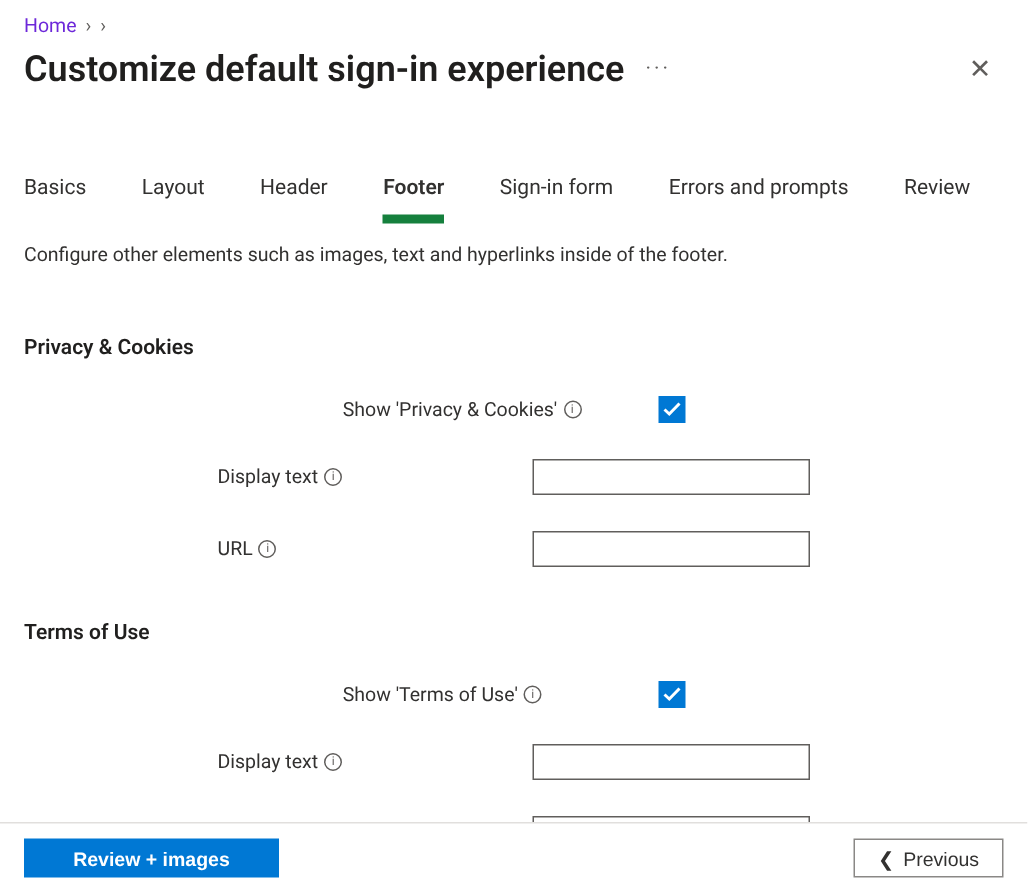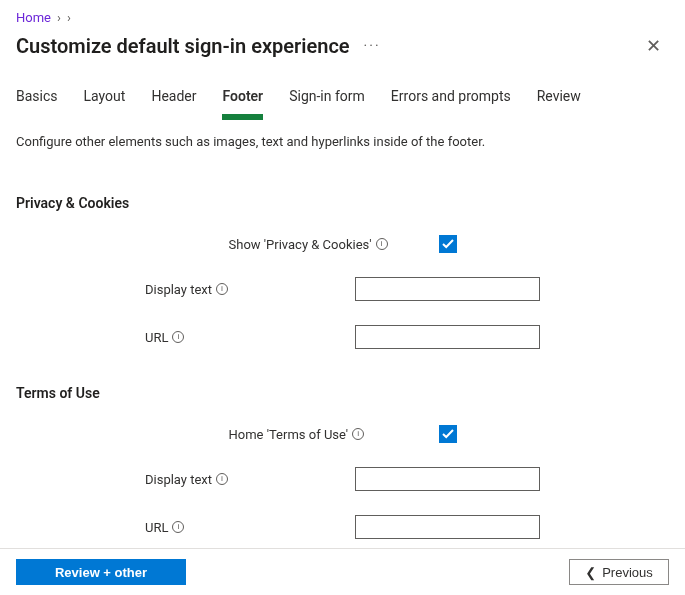--- a/index.html
+++ b/index.html
@@ -22,21 +22,21 @@
     font-size: 13px;
   }
   .breadcrumb a { color: #6d28d9; text-decoration: none; cursor: pointer; }
   .breadcrumb .sep { color: #605e5c; }
   .header-row {
     display: flex;
     align-items: center;
     padding: 6px 16px 22px 16px;
   }
   .page-title {
-    font-size: 20px;
+    font-size: 24px;
     font-weight: 600;
     color: #201f1e;
     flex: 0 0 auto;
   }
   .ellipsis {
     margin-left: 14px;
     color: #605e5c;
     font-size: 14px;
     cursor: pointer;
     letter-spacing: 2px;
@@ -44,24 +44,24 @@
   .close-x {
     margin-left: auto;
     font-size: 18px;
     color: #605e5c;
     cursor: pointer;
     padding: 4px 8px;
     font-weight: 300;
   }
   .tabs {
     display: flex;
-    gap: 26px;
+    gap: 37px;
     padding: 0 16px;
     border-bottom: 0;
-    margin-top: 0;
+    margin-top: 28px;
   }
   .tab {
     padding: 6px 0 10px 0;
     font-size: 14px;
     color: #323130;
     cursor: pointer;
     border-bottom: 3px solid transparent;
   }
   .tab.active {
     font-weight: 600;
@@ -220,21 +220,21 @@
     <span>URL</span>
     <span class="info-icon">i</span>
   </div>
   <input type="text" value="" style="">
 </div>
 
 <h3 class="section-h second">Terms of Use</h3>
 
 <div class="form-row">
   <div class="lbl">
-    <span>Home 'Terms of Use'</span>
+    <span>Show 'Terms of Use'</span>
     <span class="info-icon">i</span>
   </div>
   <div class="chk">
     <svg viewBox="0 0 12 12">
         <path d="M1 6 L4.2 9 L11 2" stroke="#fff" stroke-width="2" fill="none"></path>
       </svg>
   </div>
 </div>
 
 <div class="form-row">
@@ -247,19 +247,19 @@
 
 <div class="form-row">
   <div class="lbl">
     <span>URL</span>
     <span class="info-icon">i</span>
   </div>
   <input type="text" value="" style="">
 </div>
 
 <div class="footer-bar">
-  <button class="btn-primary">Review + other</button>
+  <button class="btn-primary">Review + images</button>
   <div class="spacer-footer"></div>
   <button class="btn-secondary">
     <span>❮</span>
     <span>Previous</span>
   </button>
 </div>
 
 </body></html>

